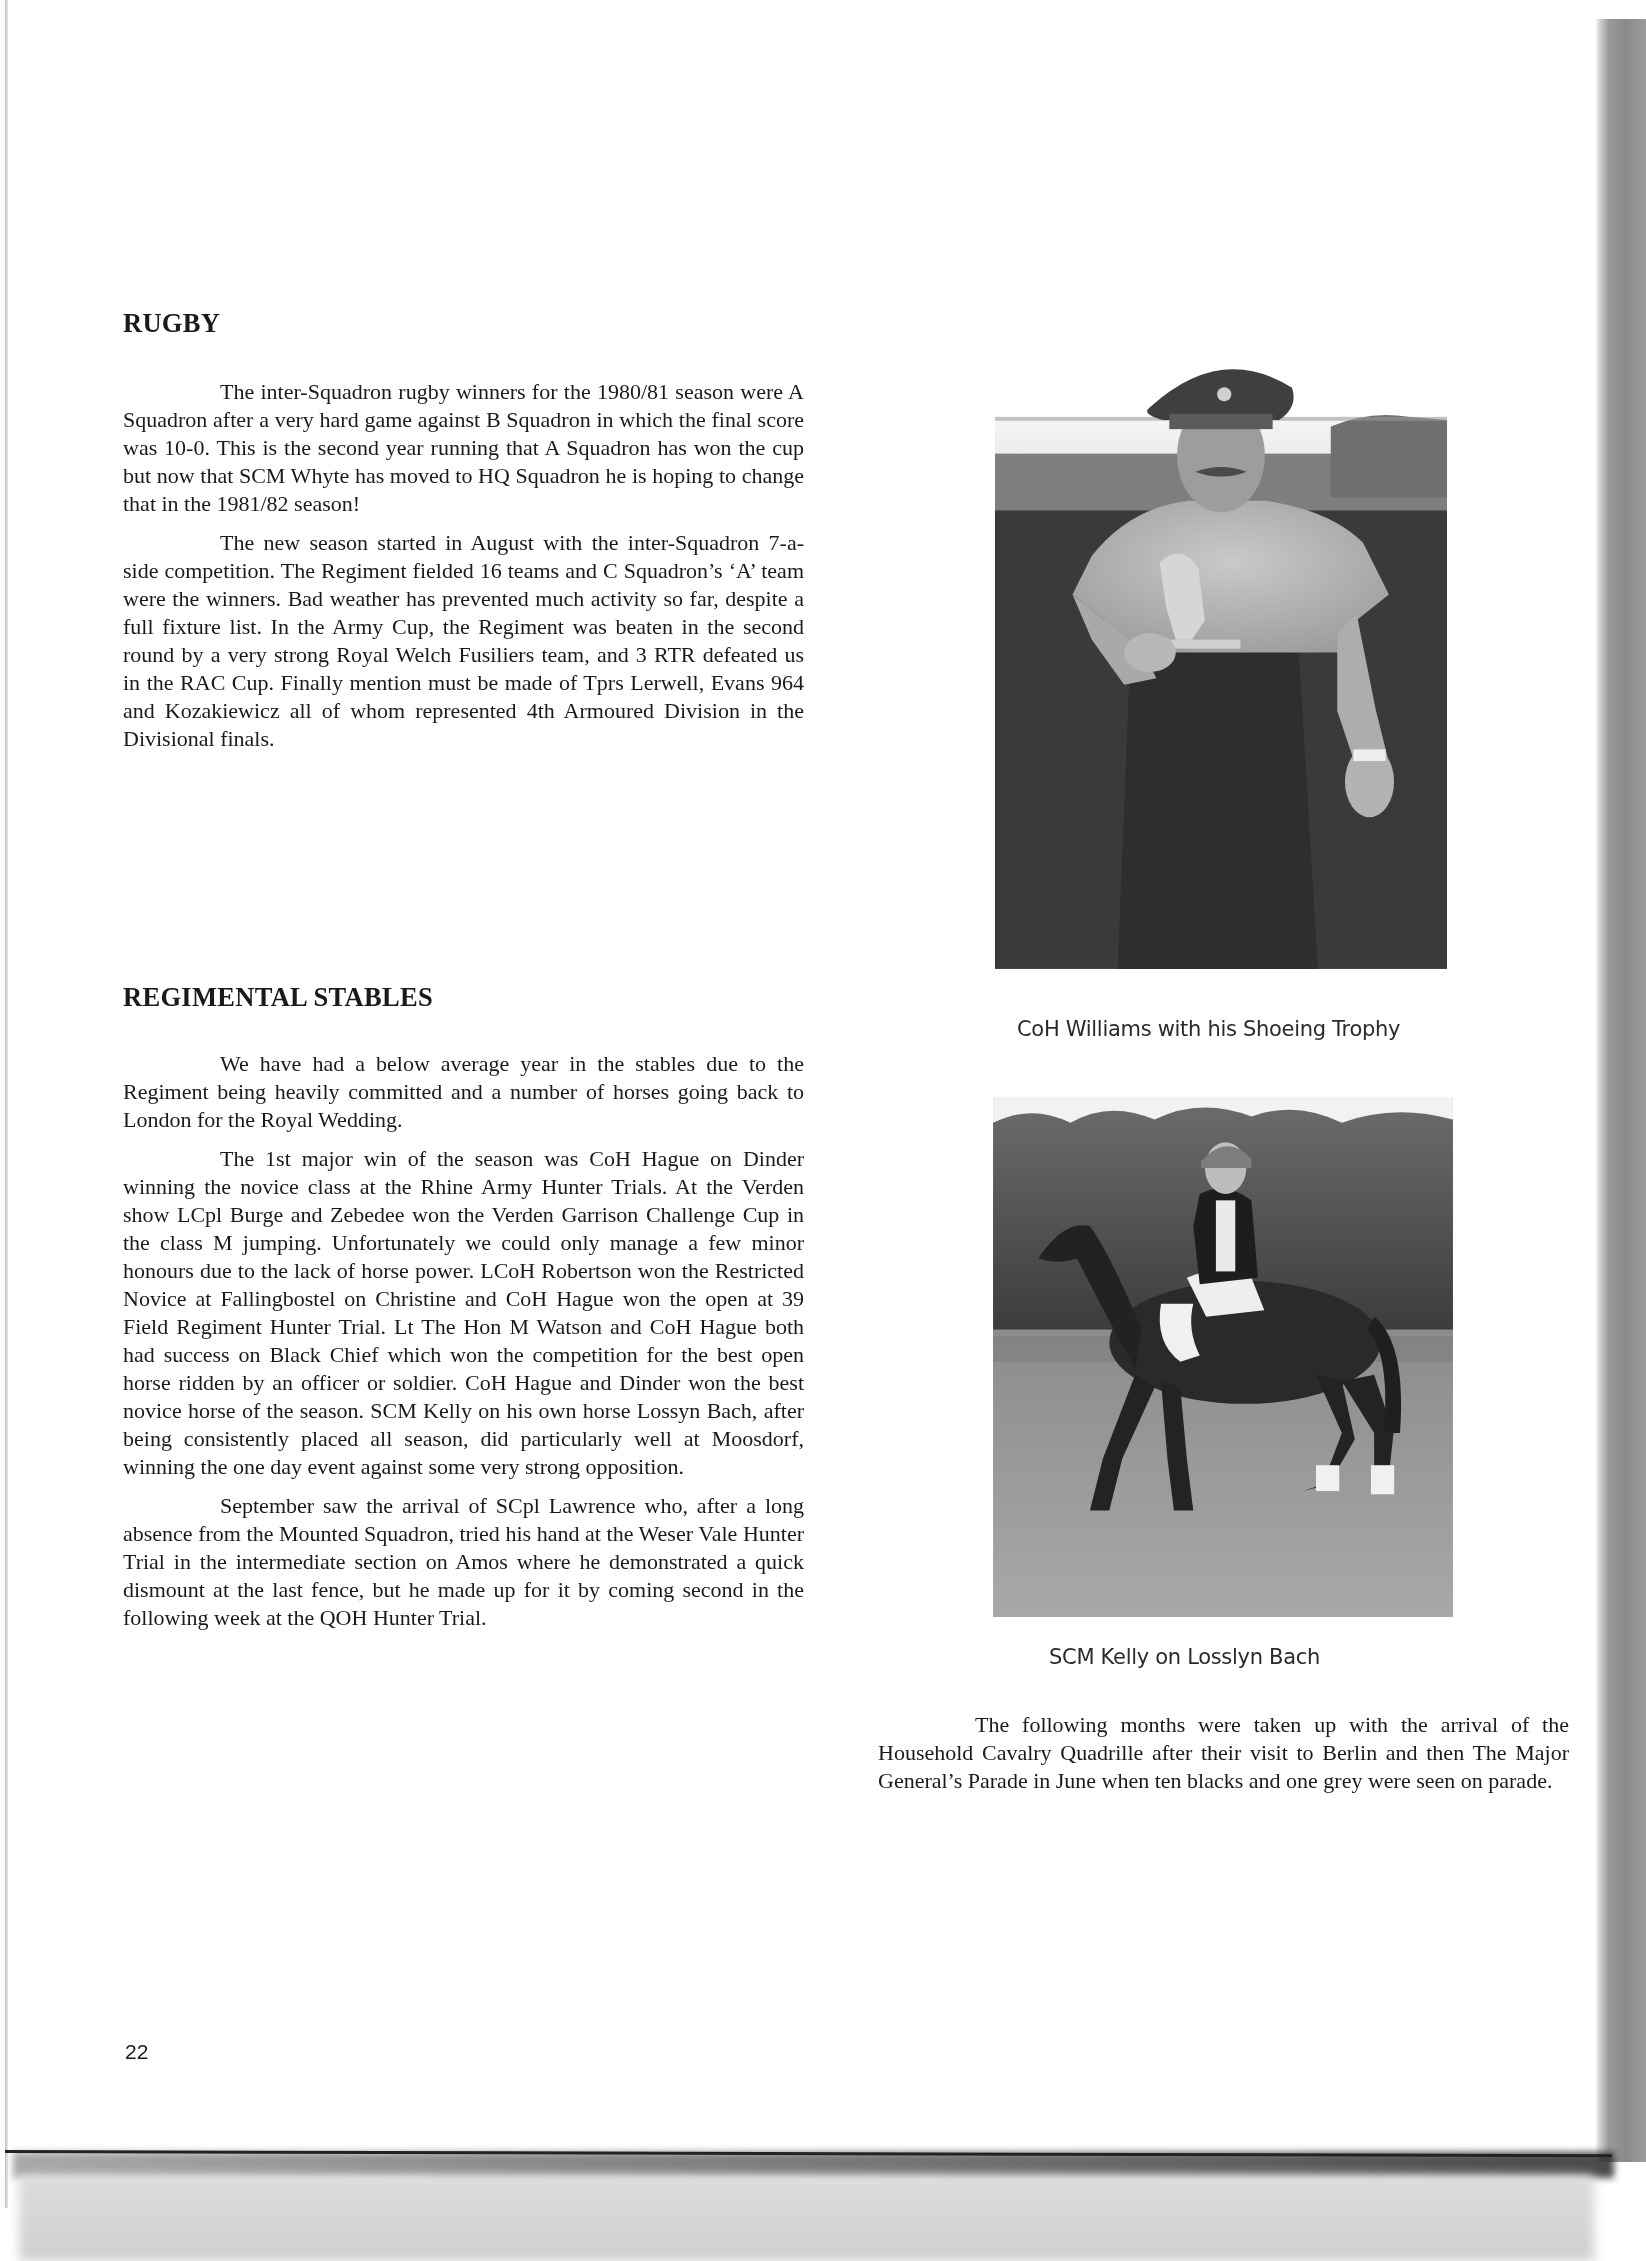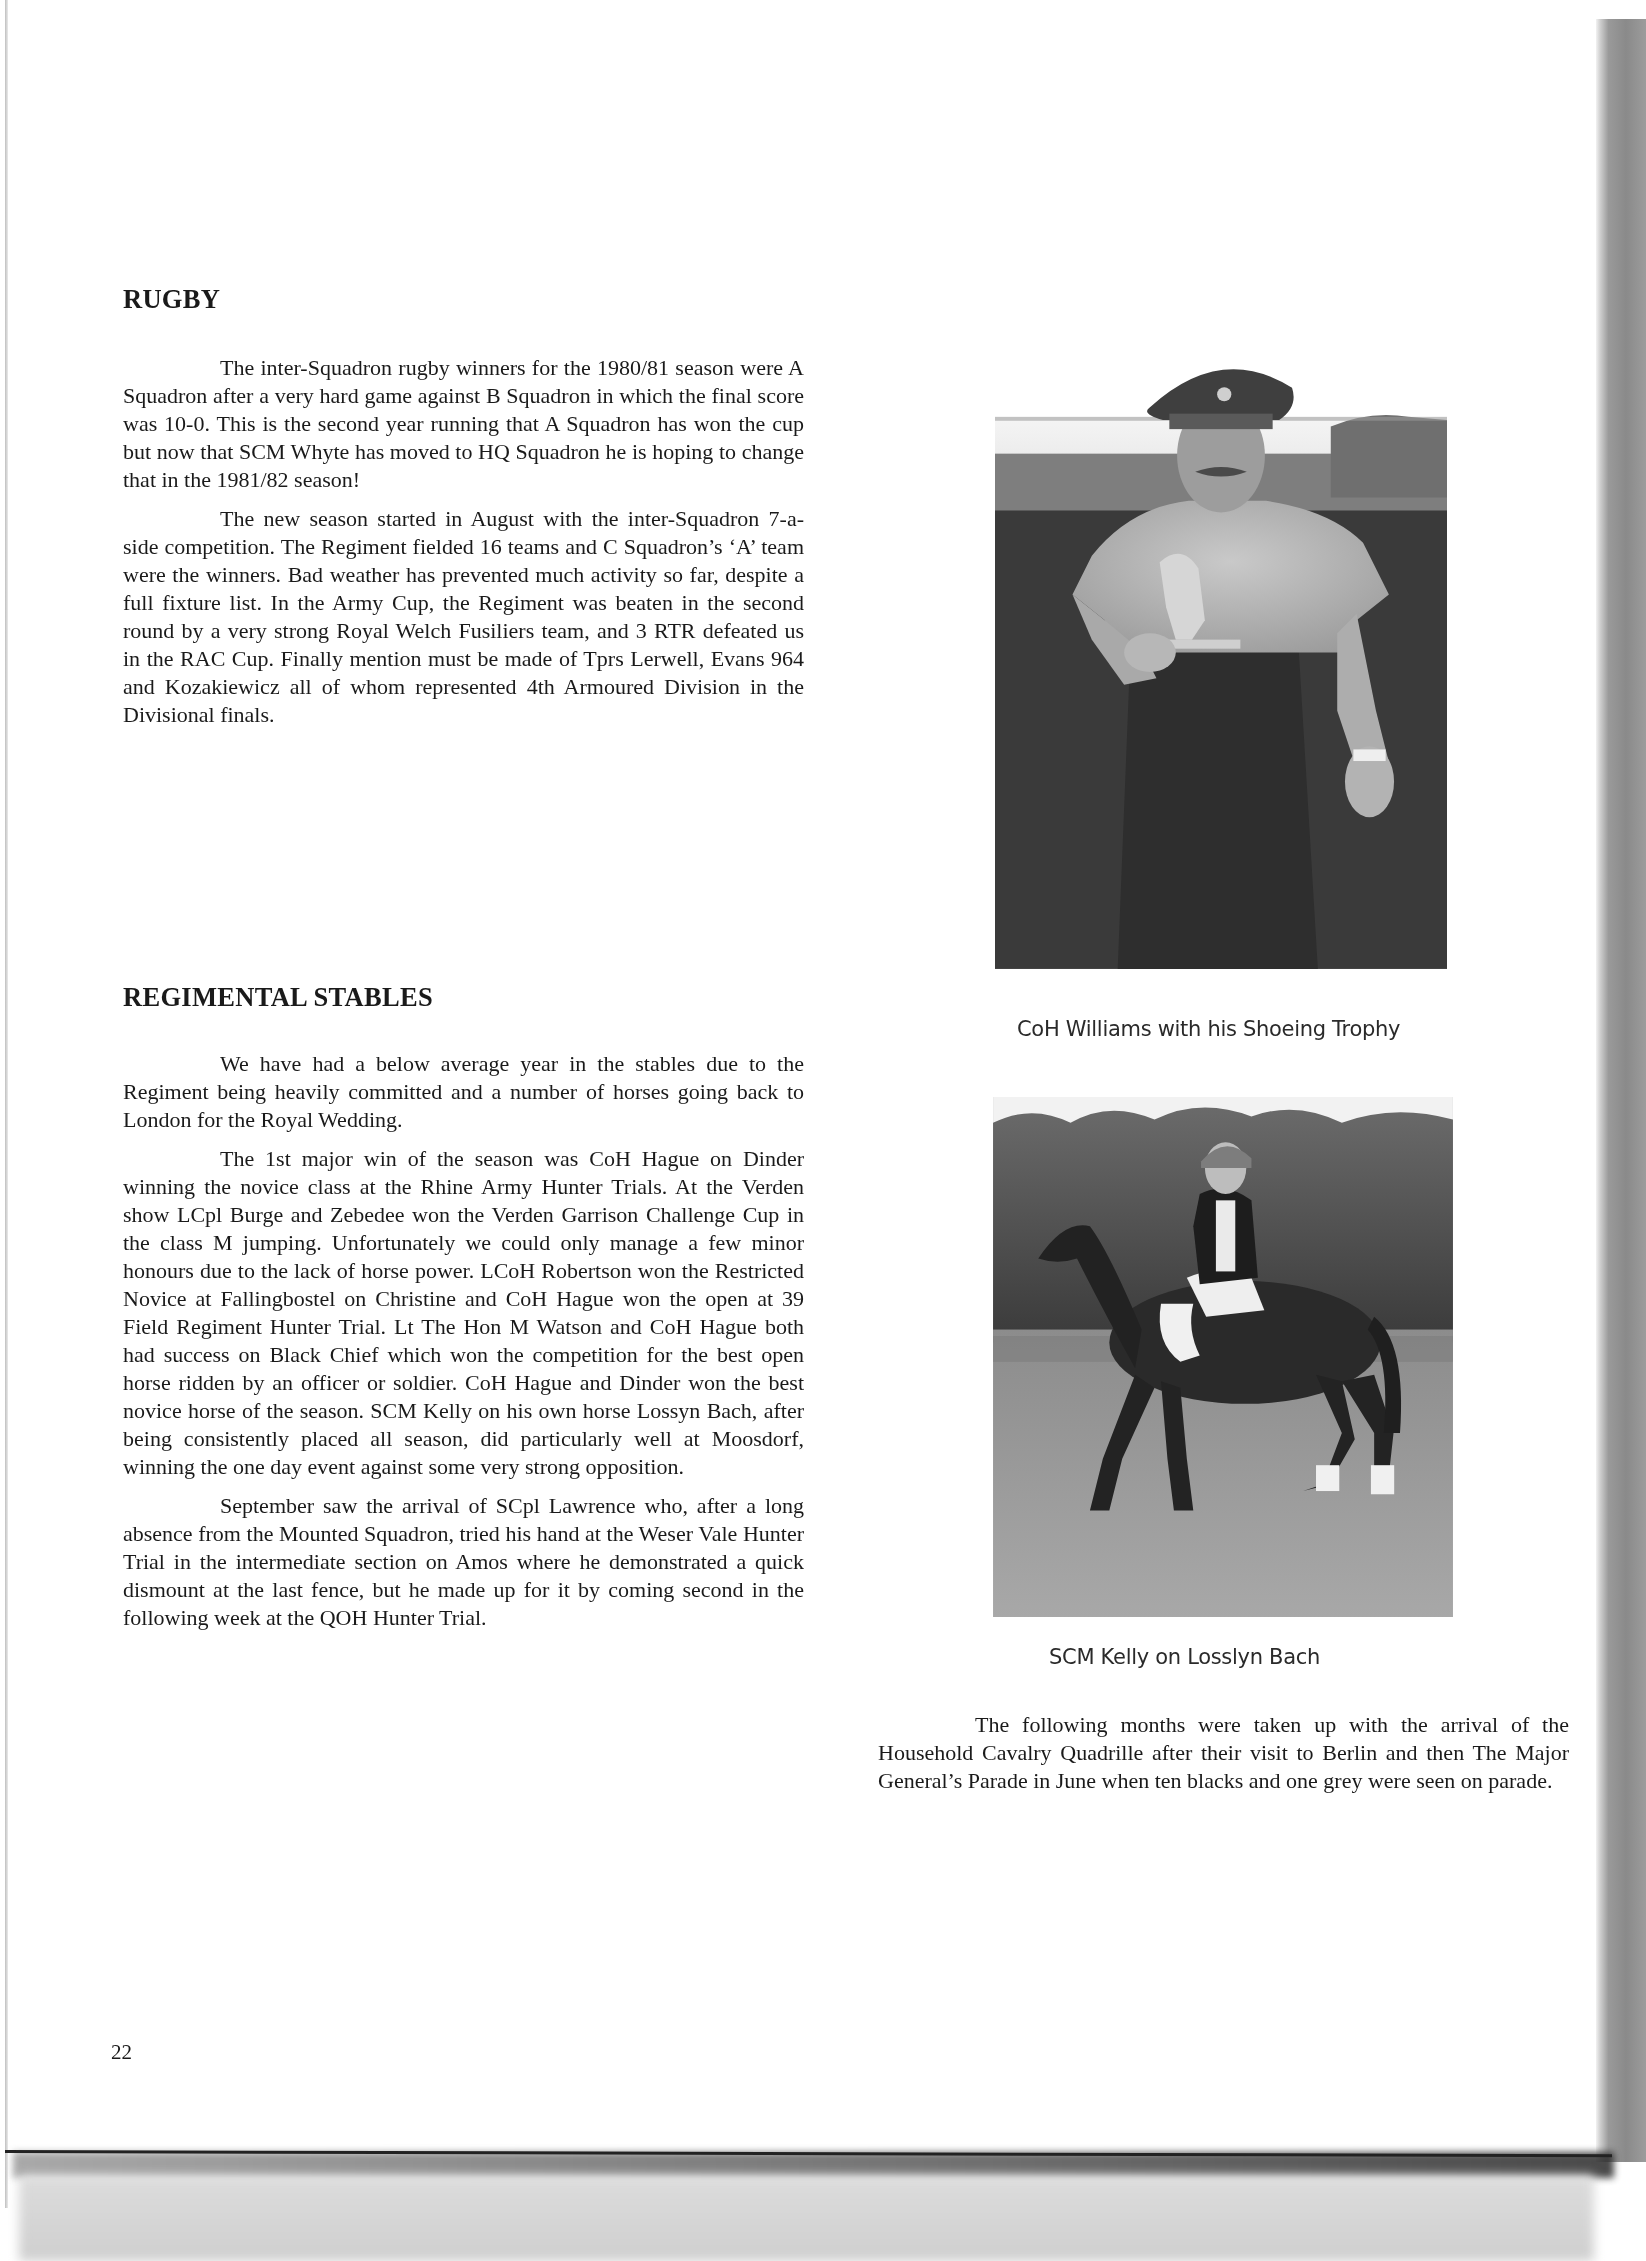--- a/index.html
+++ b/index.html
@@ -37,21 +37,21 @@
       font-family: "Liberation Serif", "DejaVu Serif", serif;
       font-weight: bold; font-size: 26.5px; letter-spacing: 0.3px;
       color: #1a1a1a; margin: 0;
     }
     .para {
       font-family: "Liberation Serif", "DejaVu Serif", serif;
       font-size: 22px; line-height: 28px; color: #1a1a1a;
       text-align: justify; text-indent: 97px; margin: 0 0 11px 0;
       hyphens: manual;
     }
-    #rugby-heading { margin-bottom: 39px; }
+    #rugby-heading { margin-bottom: 39px; margin-top: 24px; }
     #stables-section { position: absolute; left: 123px; top: 982px; width: 681px; }
     #stables-heading { margin-bottom: 37px; }
 
     .photo {
       position: absolute; background: #5a5a5a; overflow: hidden;
     }
     #photo-trophy { left: 995px; top: 349px; width: 452px; height: 620px; background: #ffffff; }
     #photo-horse  { left: 993px; top: 1097px; width: 460px; height: 520px; }
 
     .caption {
@@ -59,22 +59,22 @@
       font-family: "DejaVu Sans", "Liberation Sans", sans-serif;
       font-size: 21px; color: #2a2a2a;
       letter-spacing: -0.3px;
     }
     #caption-trophy { left: 1017px; top: 1017px; }
     #caption-horse  { left: 1049px; top: 1645px; text-align: right; }
 
     #right-text { top: 1711px; }
 
     .page-number {
-      position: absolute; left: 111px; top: 2040px;
-      font-family: Liberation Serif, serif;
+      position: absolute; left: 125px; top: 2040px;
+      font-family: Liberation Sans, sans-serif;
       font-size: 21px; color: #1a1a1a;
     }
   </style>
 </head>
 <body>
 
 <div class="left-edge"></div>
 <div class="right-edge"></div>
 <div class="bottom-shadow"></div>
 <div class="bottom-page-below"></div>

